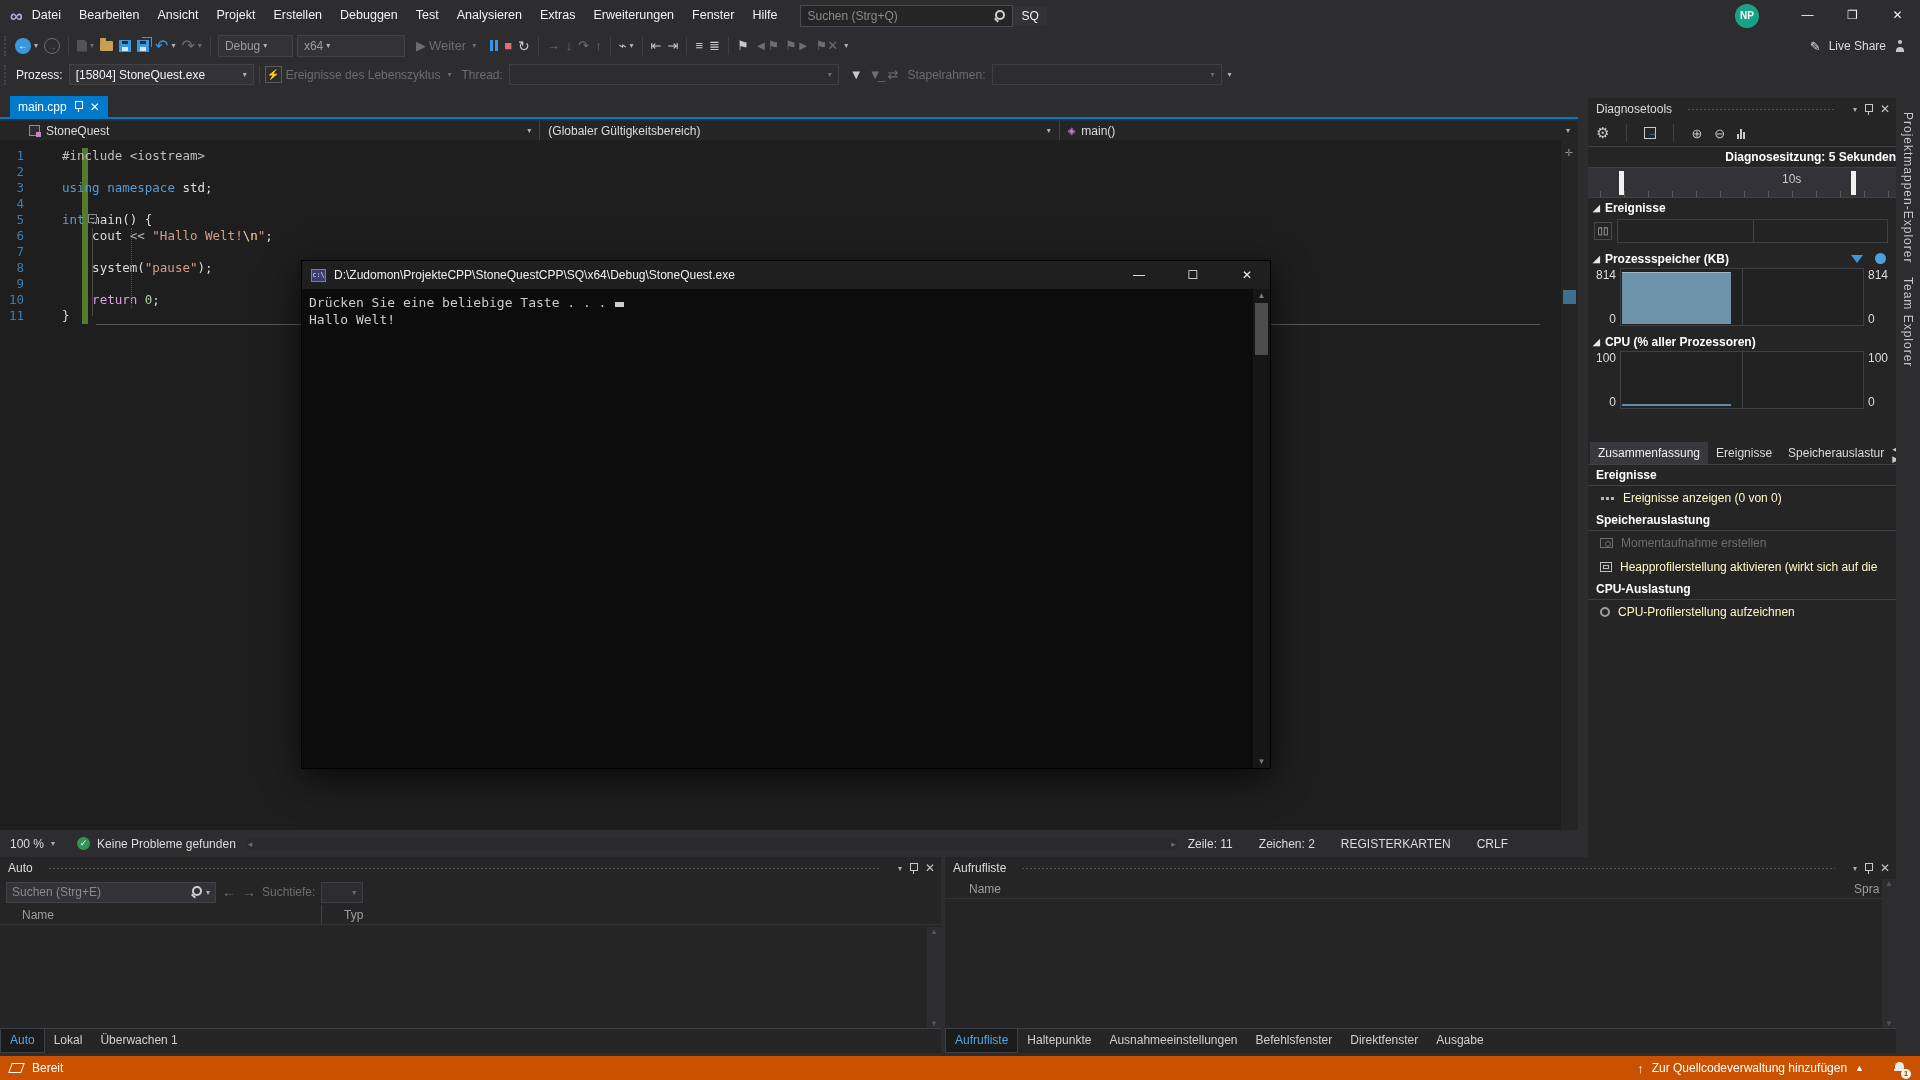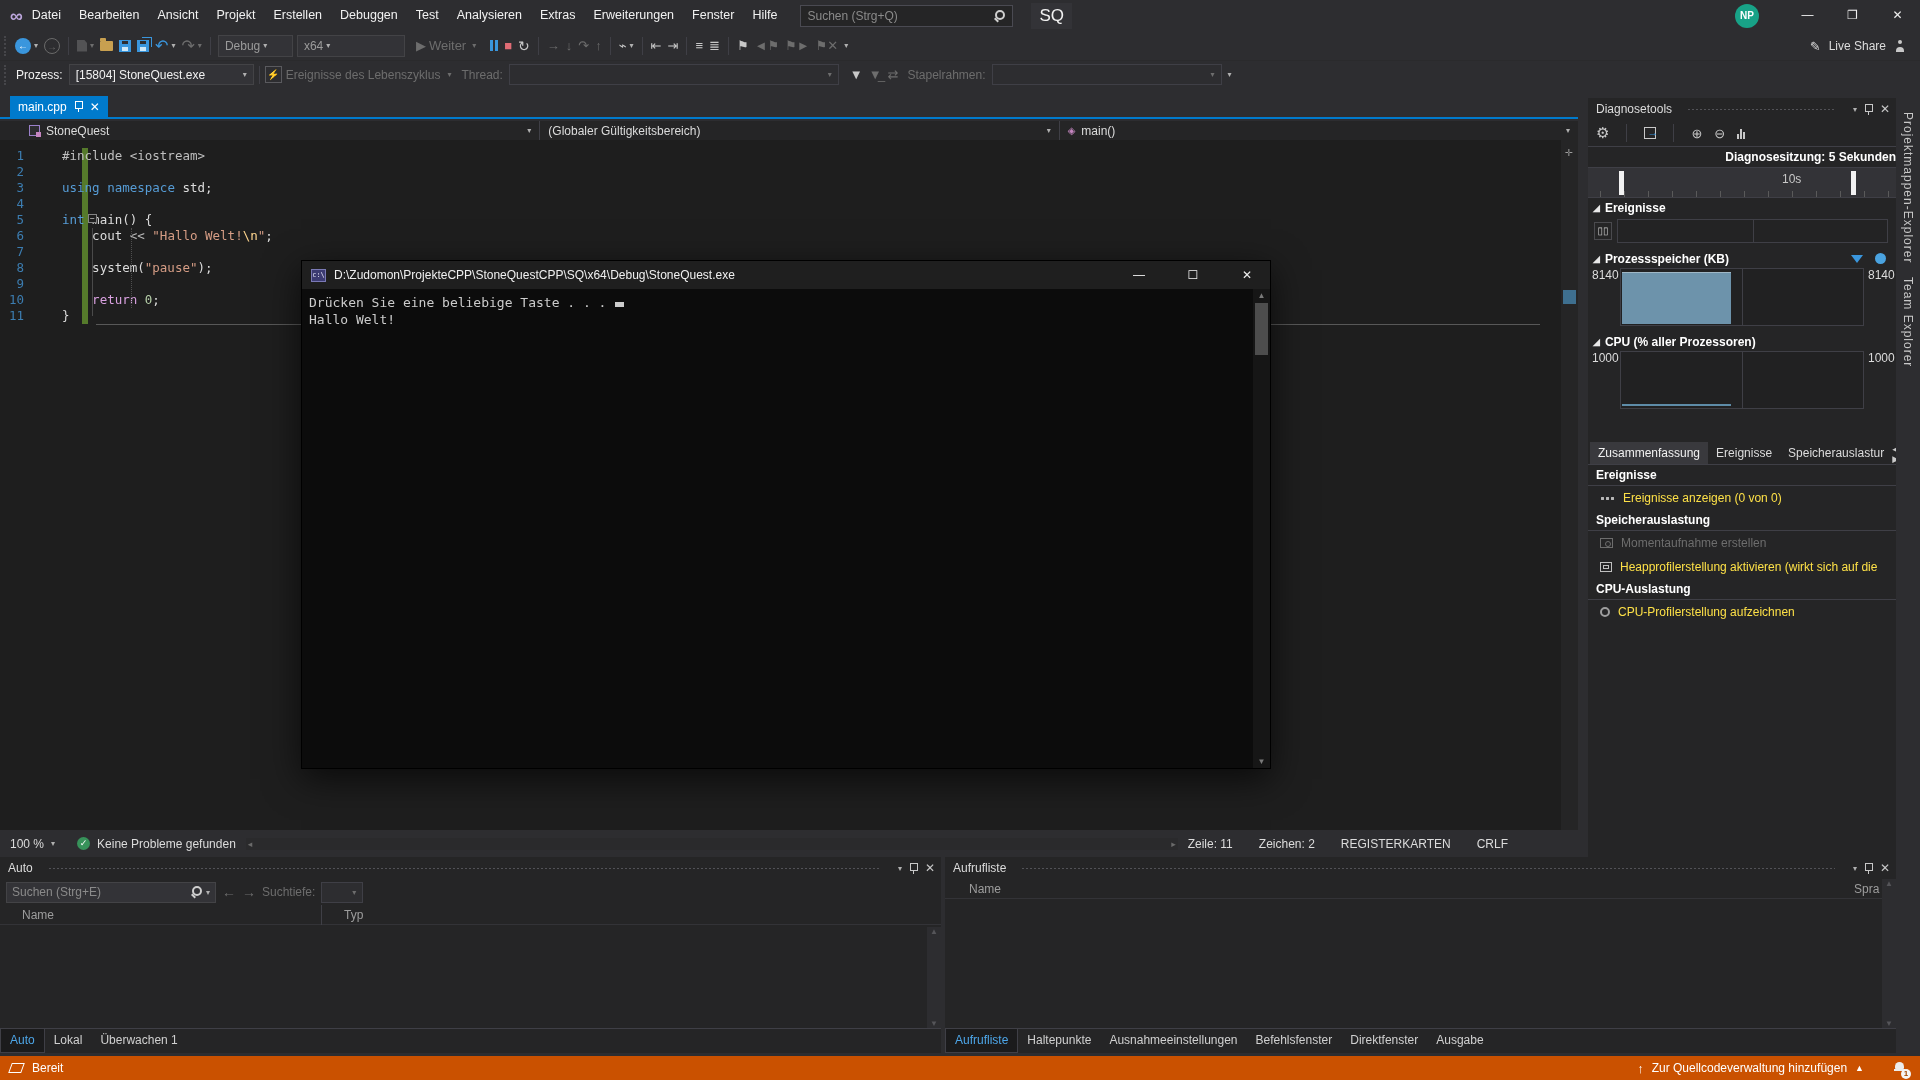--- a/index.html
+++ b/index.html
@@ -53,21 +53,21 @@
   .cmdicon::before { content:"c:\\"; }
   .vslogo { color:#BCA6DC; font-size:18px; font-weight:bold; line-height:18px; }
   .para-icon { width:13px; height:10px; border:1.5px solid #fff; transform:skewX(-20deg); display:inline-block; }
   .expander { color:#E8E8E8; font-size:9px; margin-right:5px; }
 
   
   #menubar { position:absolute; left:0; top:0; width:1920px; height:31px; display:flex; align-items:center; padding-left:10px; background:#2D2D30; }
   .menu-item { padding:0 9px; height:31px; line-height:31px; color:#F1F1F1; font-size:12.5px; }
   #qsearch { width:213px; height:22px; margin-left:14px; background:#252526; border:1px solid #4A4A52; display:flex; align-items:center; padding:0 6px; }
   #qsearch .ph { flex:1; color:#8A8A8A; font-size:12px; }
-  #sqbadge { margin-left:18px; padding:3px 8px; background:#333337; color:#F1F1F1; font-size:17px; }
+  #sqbadge { padding:3px 8px; background:#333337; color:#F1F1F1; font-size:12px; }
   #titlebar-right { position:absolute; right:0; top:0; height:31px; display:flex; align-items:center; }
   .avatar { width:24px; height:24px; border-radius:50%; background:#18A287; color:#fff; font-size:10px; font-weight:bold; text-align:center; line-height:24px; margin-right:26px; }
   .winbtn { width:45px; height:31px; text-align:center; line-height:31px; color:#F1F1F1; font-size:12px; }
 
   
   #toolbar { position:absolute; left:0; top:31px; width:1920px; height:30px; background:#2D2D30; display:flex; align-items:center; border-bottom:1px solid #2A2A2C; }
   .tbtn { display:inline-flex; align-items:center; padding:0 3px; height:24px; color:#C8C8C8; font-size:13px; }
   .tb-text-dd { display:flex; align-items:center; height:22px; background:#333337; border:1px solid #434346; color:#9B9B9B; padding:0 6px; font-size:12px; margin:0 2px; }
   #livesharegrp { position:absolute; right:14px; top:31px; height:30px; display:flex; align-items:center; gap:8px; color:#DCDCDC; }
 
@@ -131,35 +131,35 @@
     background-image:repeating-linear-gradient(to right, #5A5A5A 0 1px, transparent 1px 24px); background-size:100% 6px; background-position:12px bottom; background-repeat:no-repeat; }
   #diag-ruler .lbl { position:absolute; left:158px; top:4px; color:#C8C8C8;margin-left:36px; }
   #diag-ruler .markerL, #diag-ruler .markerR { position:absolute; top:3px; width:5px; height:24px; background:#F2F2F2; }
   #diag-ruler .markerL { left:31px; } #diag-ruler .markerR { left:263px; }
   .diag-sec-h { height:19px; display:flex; align-items:center; padding-left:5px; font-weight:bold; color:#FFFFFF; }
   .track-row { display:flex; align-items:center; gap:5px; padding:2px 8px 6px 6px; }
   .track-btn { width:18px; height:18px; border:1px solid #4A4A4E; color:#C8C8C8; font-size:10px; text-align:center; line-height:16px; }
   .track-box { flex:1; height:24px; border:1px solid #3F3F46; background:#232324; position:relative; }
   .track-box::after { content:""; position:absolute; left:50%; top:0; bottom:0; border-left:1px solid #3F3F46; }
   .chart-row { display:flex; align-items:stretch; padding:0 4px 6px 4px; height:64px; }
-  .chart-ax { width:28px; display:flex; flex-direction:row; justify-content:space-between; color:#DCDCDC; }
+  .chart-ax { width:28px; display:flex; flex-direction:column; justify-content:space-between; color:#DCDCDC; }
   .chart-ax.l { text-align:right; padding-right:4px; } .chart-ax.r { padding-left:4px; }
   .chart-plot { flex:1; border:1px solid #3F3F46; background:#212122; position:relative; }
   .chart-plot::after { content:""; position:absolute; left:50%; top:0; bottom:0; border-left:1px solid #3F3F46; }
   #mem-fill { position:absolute; left:1px; top:3px; bottom:1px; width:45%; background:#6D93AB; border-top:1px solid #9FB8C6; }
   #cpu-line { position:absolute; left:1px; bottom:2px; width:45%; height:2px; background:#5E8CA8; }
   .mem-icons { margin-left:auto; display:flex; gap:12px; align-items:center; padding-right:10px; }
   .blue-tri { width:0; height:0; border-left:6px solid transparent; border-right:6px solid transparent; border-top:8px solid #3A96DD; }
   .blue-dot { width:11px; height:11px; border-radius:50%; background:#4AA3E0; }
   #diag-tabs { display:flex; align-items:flex-end; height:24px; margin-top:26px; border-bottom:1px solid #3F3F46; padding-left:2px; }
   #diag-tabs .btab { padding:4px 8px; color:#DCDCDC; }
   #diag-tabs .btab.active { background:#39393D; color:#F1F1F1; }
   #diag-tabs .scrolls { margin-left:auto; color:#C8C8C8; font-size:9px; padding-right:4px; }
   .sum-h { height:21px; line-height:21px; padding-left:8px; font-weight:bold; color:#FFFFFF; border-bottom:1px solid #3F3F46; }
-  .sum-row { height:24px; display:flex; align-items:center; gap:8px; padding-left:12px; color:#fde047; white-space:nowrap; overflow:hidden; }
+  .sum-row { height:24px; display:flex; align-items:center; gap:8px; padding-left:12px; color:#fef9c3; white-space:nowrap; overflow:hidden; }
   .sum-row.disabled { color:#6D6D6D; }
 
   
   #rightstrip { position:absolute; left:1896px; top:98px; width:24px; height:955px; background:#2D2D30; }
   .vtab { writing-mode:vertical-rl; color:#C8C8C8; font-size:12px; margin:14px 0 0 5px; letter-spacing:1px; }
 
   
   .toolwin { position:absolute; background:#252526; }
   #watchwin { left:0; top:857px; width:941px; height:196px; }
   #callwin { left:945px; top:857px; width:951px; height:196px; }

